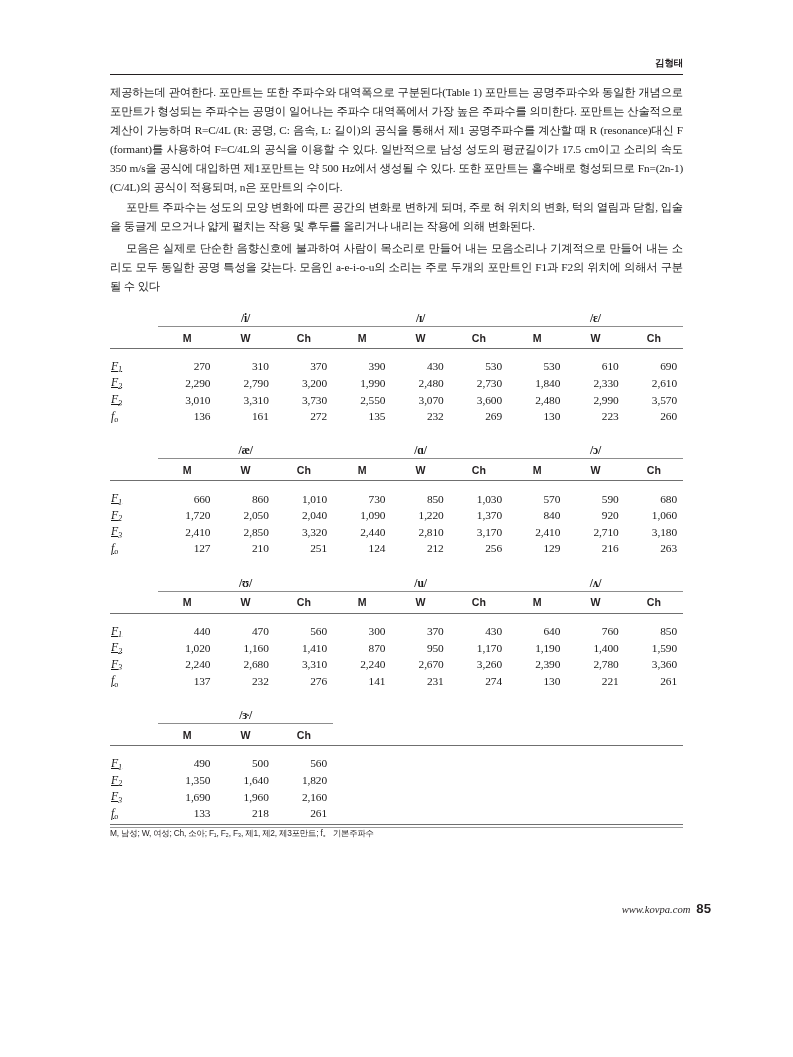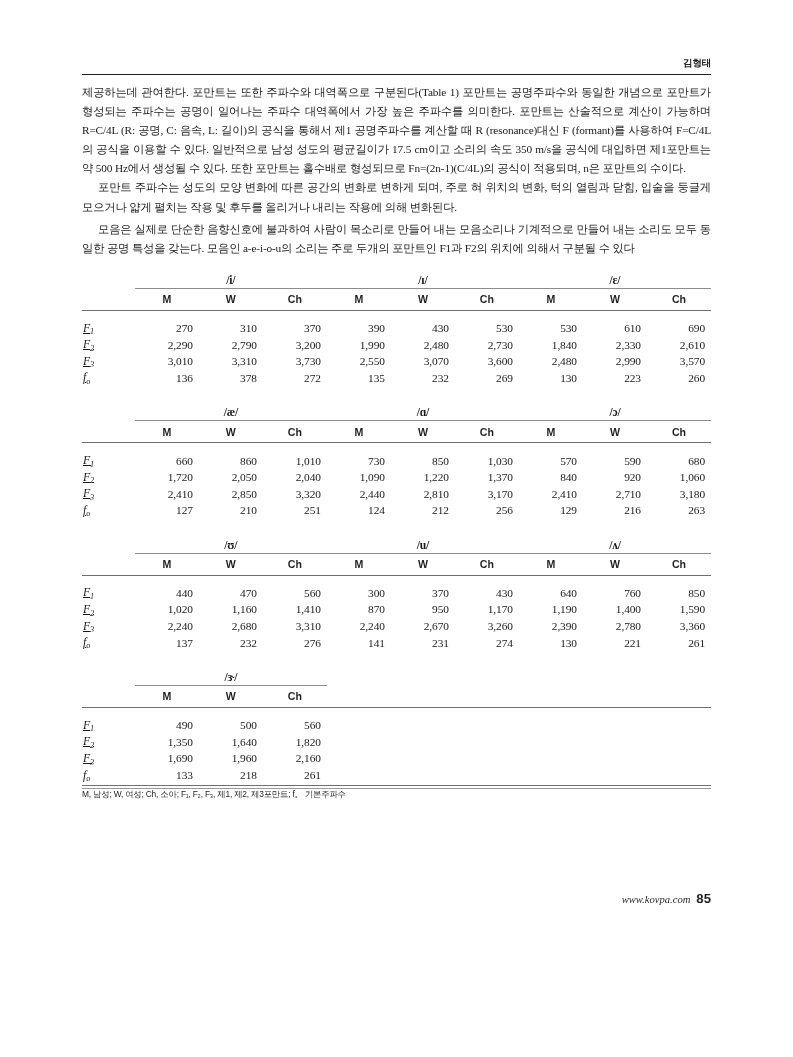--- a/index.html
+++ b/index.html
@@ -15,21 +15,21 @@
     position: relative;
     overflow: hidden;
   }
 
   .page {
     position: absolute;
     left: 0; top: 0;
     width: 793px;
     height: 950px;
     box-sizing: border-box;
-    padding: 0 82px;
+    padding: 0 110px;
   }
 
   
   .running-head {
     margin-top: 56px;
     text-align: right;
     font-size: 9.5px;
     font-weight: bold;
     color: #231f20;
     letter-spacing: -0.2px;
@@ -174,21 +174,21 @@
   .table-note {
     font-size: 8.4px;
     color: #231f20;
     letter-spacing: -0.2px;
   }
 
   
   .page-footer {
     position: absolute;
     right: 82px;
-    bottom: 44px;
+    bottom: 34px;
     display: flex;
     align-items: baseline;
     gap: 6px;
   }
   .footer-url {
     font-family: "Liberation Serif", serif;
     font-style: italic;
     font-size: 10.6px;
     color: #231f20;
   }
@@ -286,21 +286,21 @@
           <td>2,550</td>
           <td>3,070</td>
           <td>3,600</td>
           <td>2,480</td>
           <td>2,990</td>
           <td>3,570</td>
         </tr>
         <tr class="data-row">
           <td class="rowlabel">f<span class="sub-o">o</span></td>
           <td>136</td>
-          <td>378</td>
+          <td>161</td>
           <td>272</td>
           <td>135</td>
           <td>232</td>
           <td>269</td>
           <td>130</td>
           <td>223</td>
           <td>260</td>
         </tr>
         <tr class="block-gap">
           <td colspan="10"></td>

